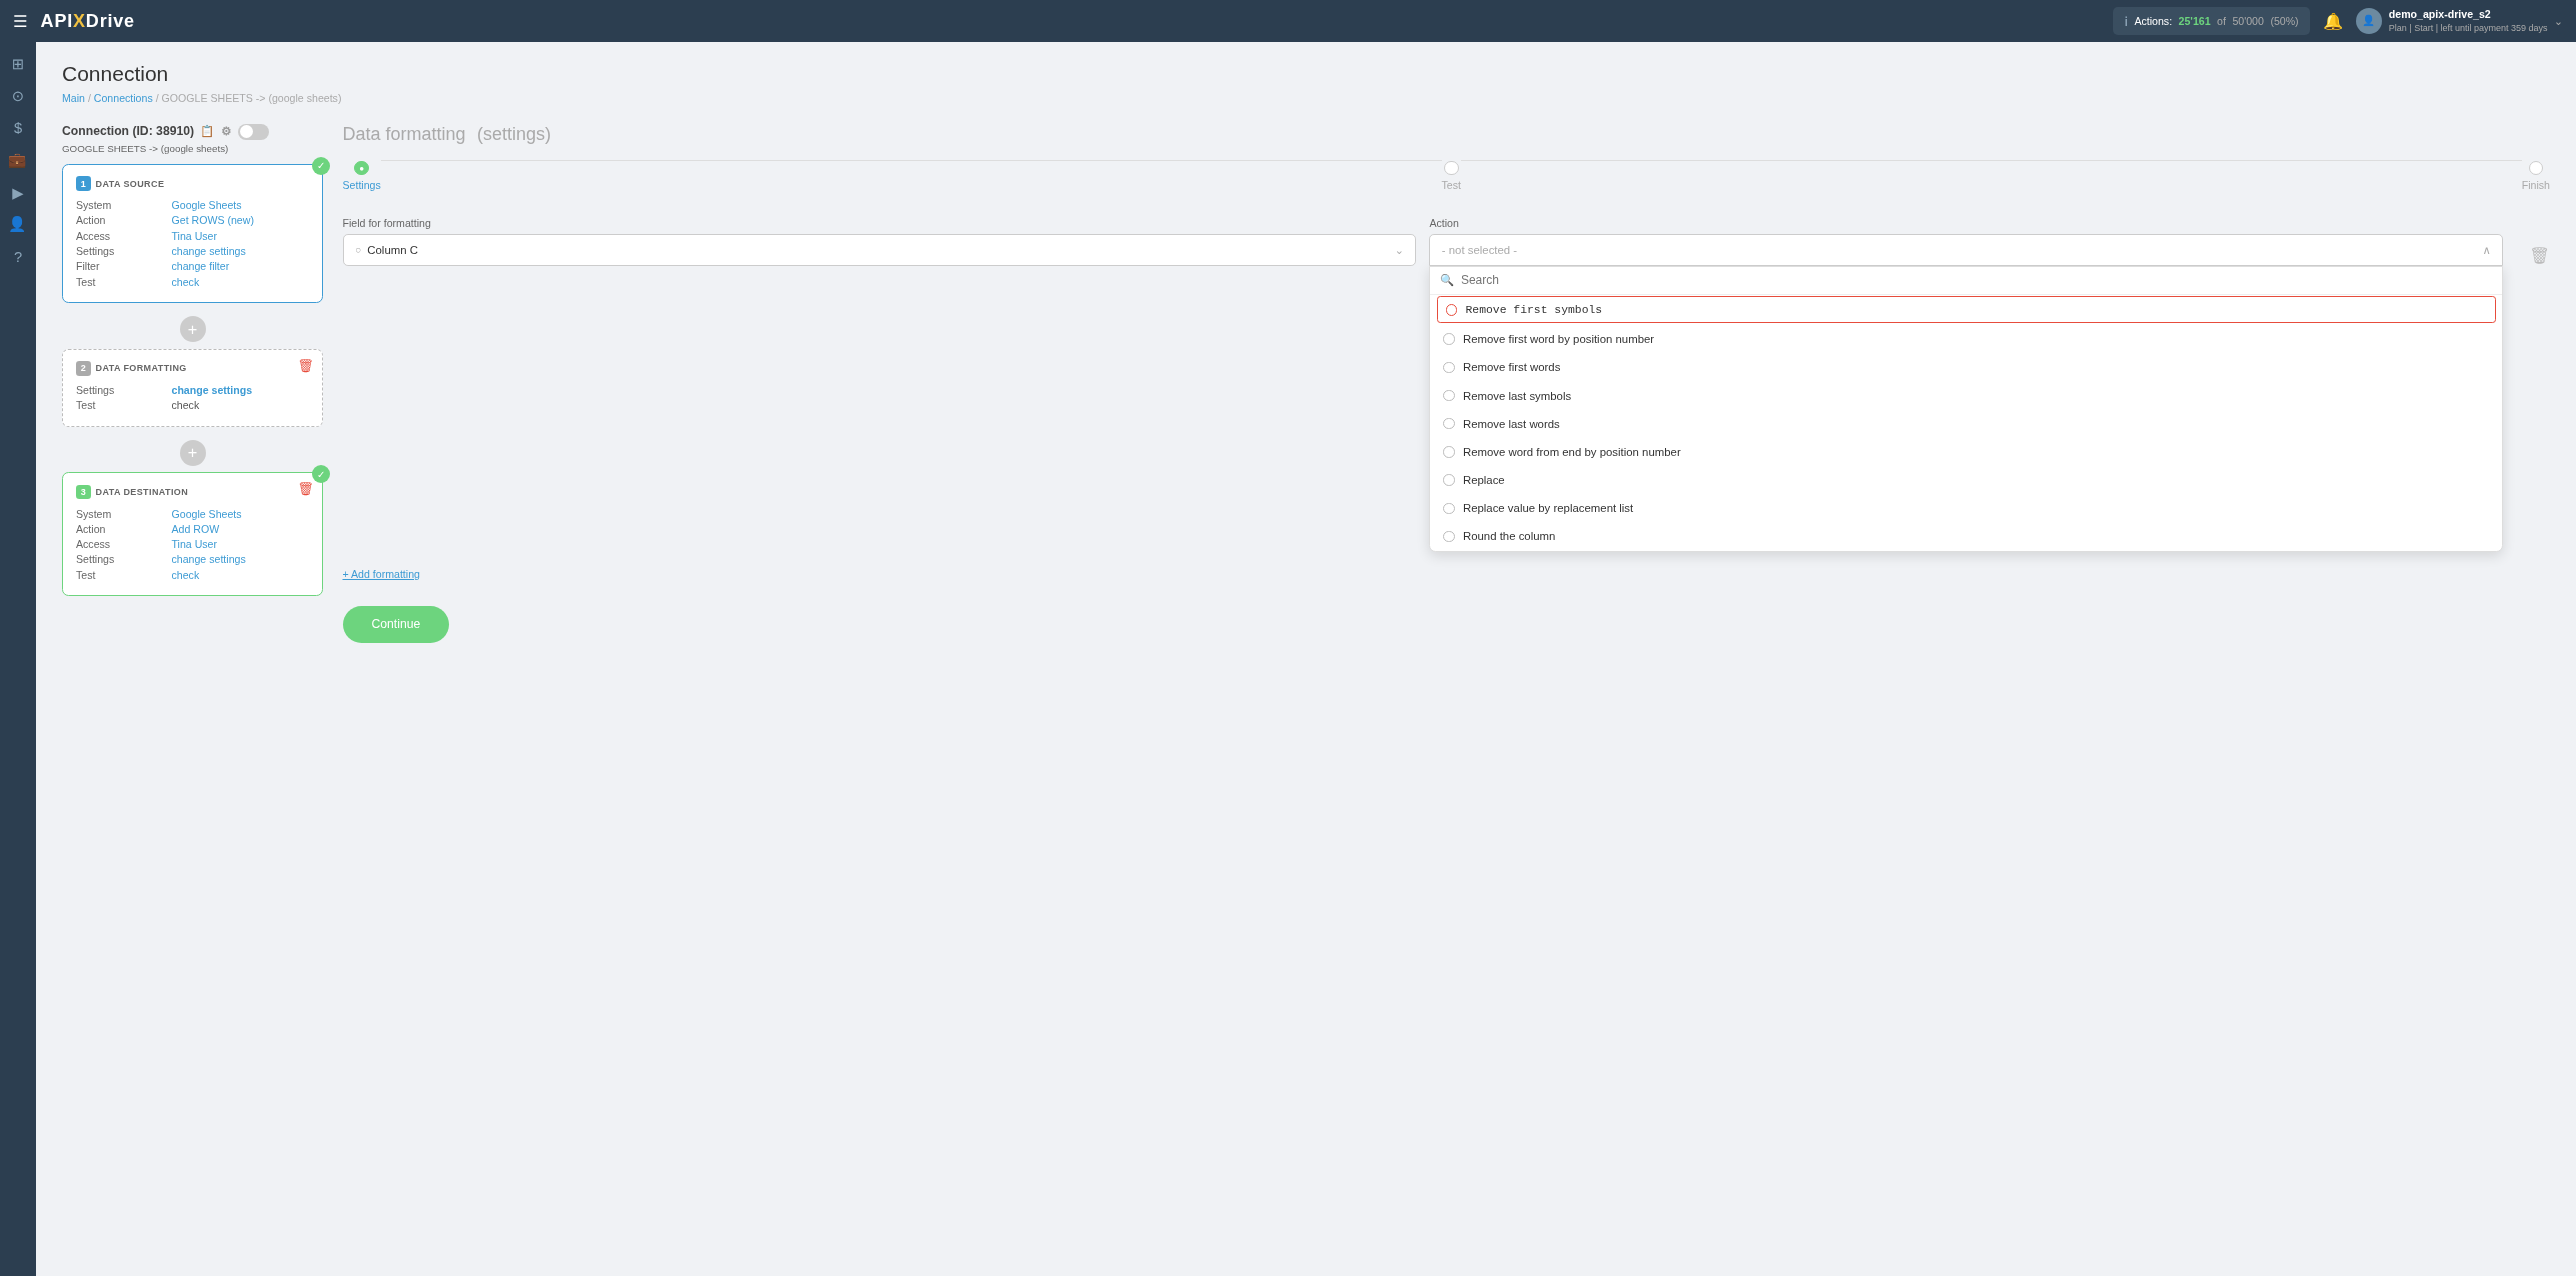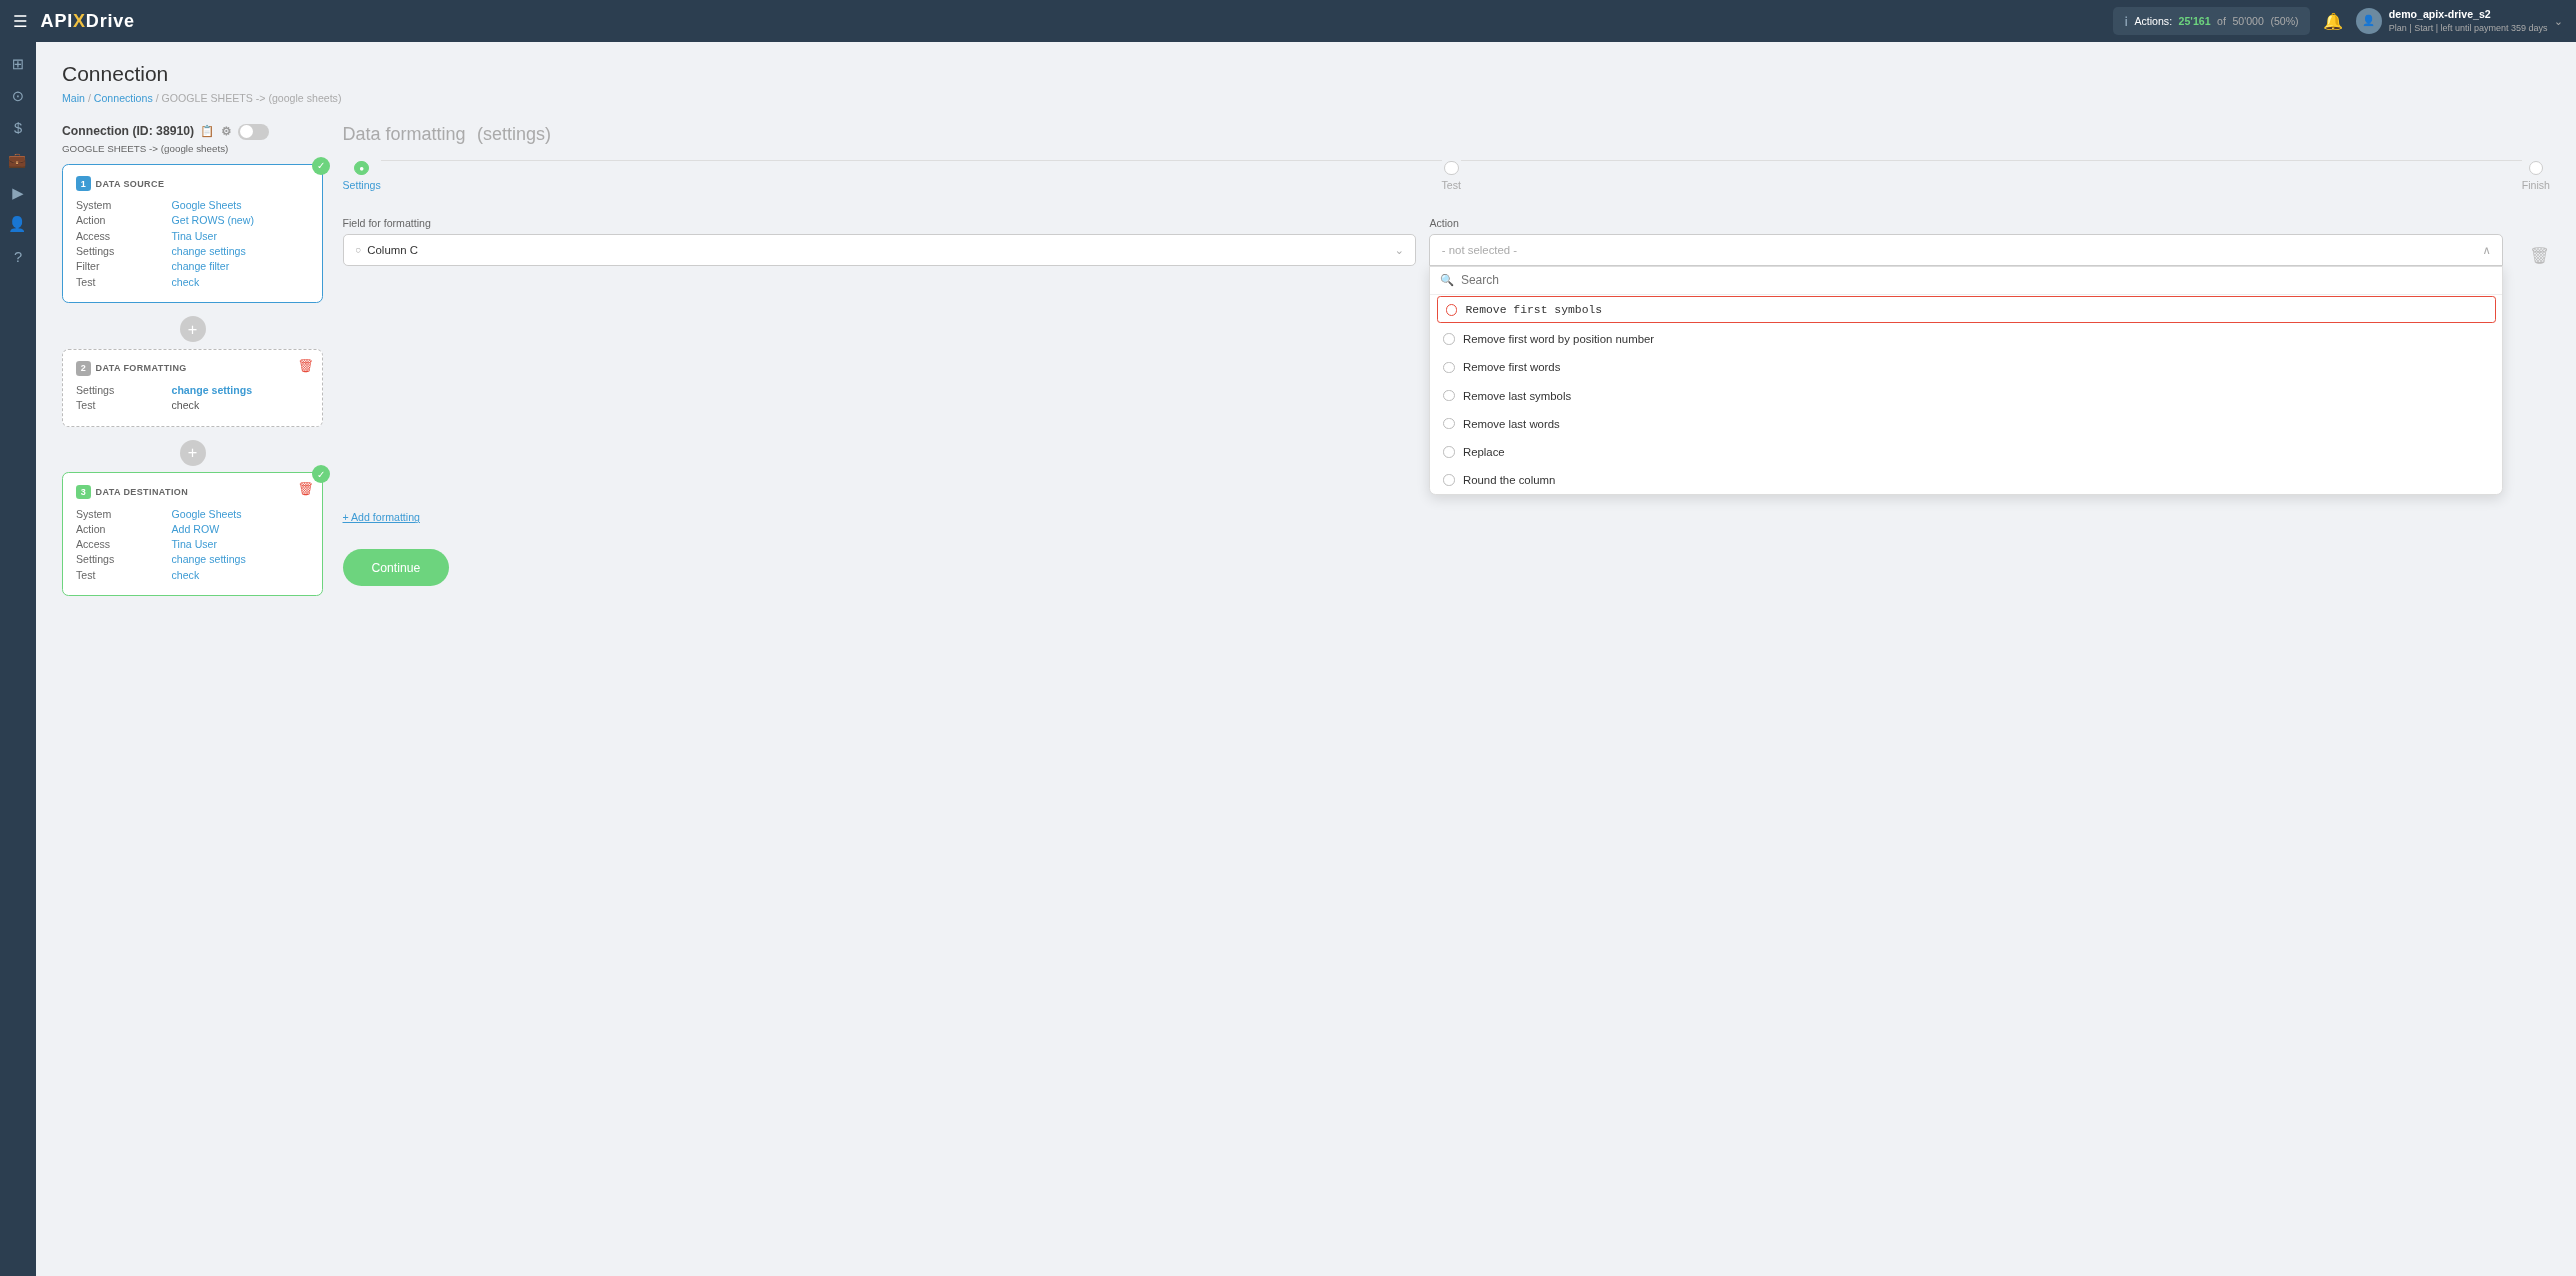--- a/index.html
+++ b/index.html
@@ -456,21 +456,29 @@
             <div class="dropdown-item">
               <div class="radio-btn"></div>
               <span>Remove last symbols</span>
             </div>
             <div class="dropdown-item">
               <div class="radio-btn"></div>
               <span>Remove last words</span>
             </div>
             <div class="dropdown-item">
               <div class="radio-btn"></div>
+              <span>Remove word from end by position number</span>
+            </div>
+            <div class="dropdown-item">
+              <div class="radio-btn"></div>
               <span>Replace</span>
+            </div>
+            <div class="dropdown-item">
+              <div class="radio-btn"></div>
+              <span>Replace value by replacement list</span>
             </div>
             <div class="dropdown-item">
               <div class="radio-btn"></div>
               <span>Round the column</span>
             </div>
           </div>
         </div>
 
         <span class="delete-icon-right">🗑</span>
       </div>

